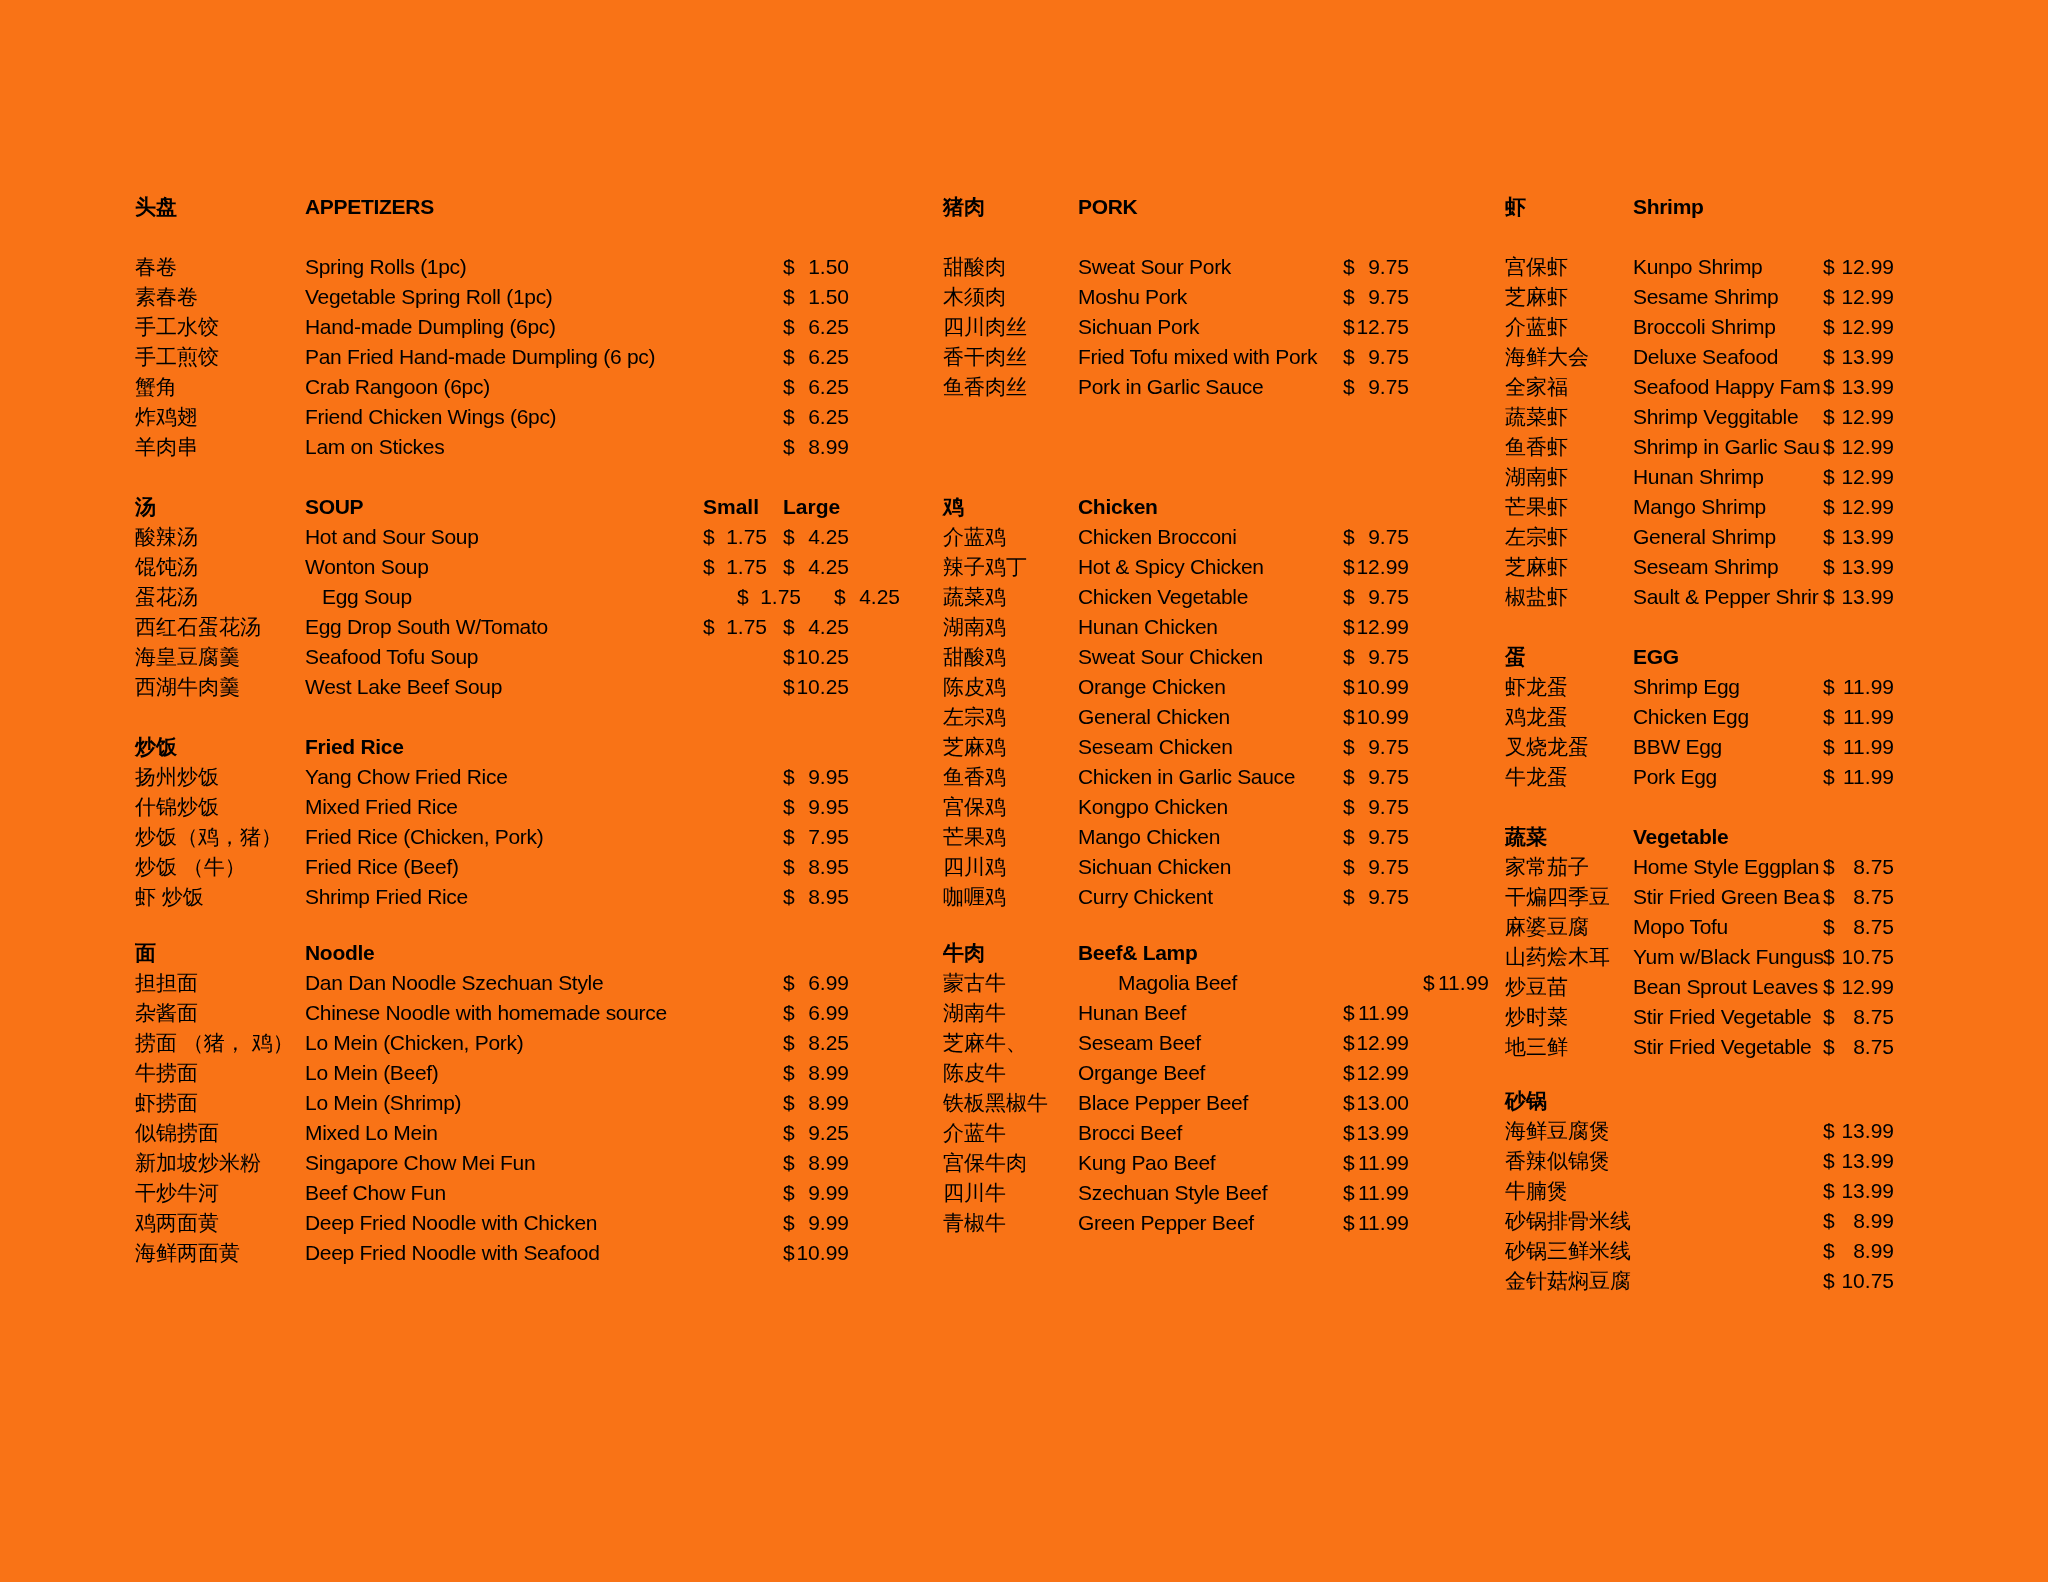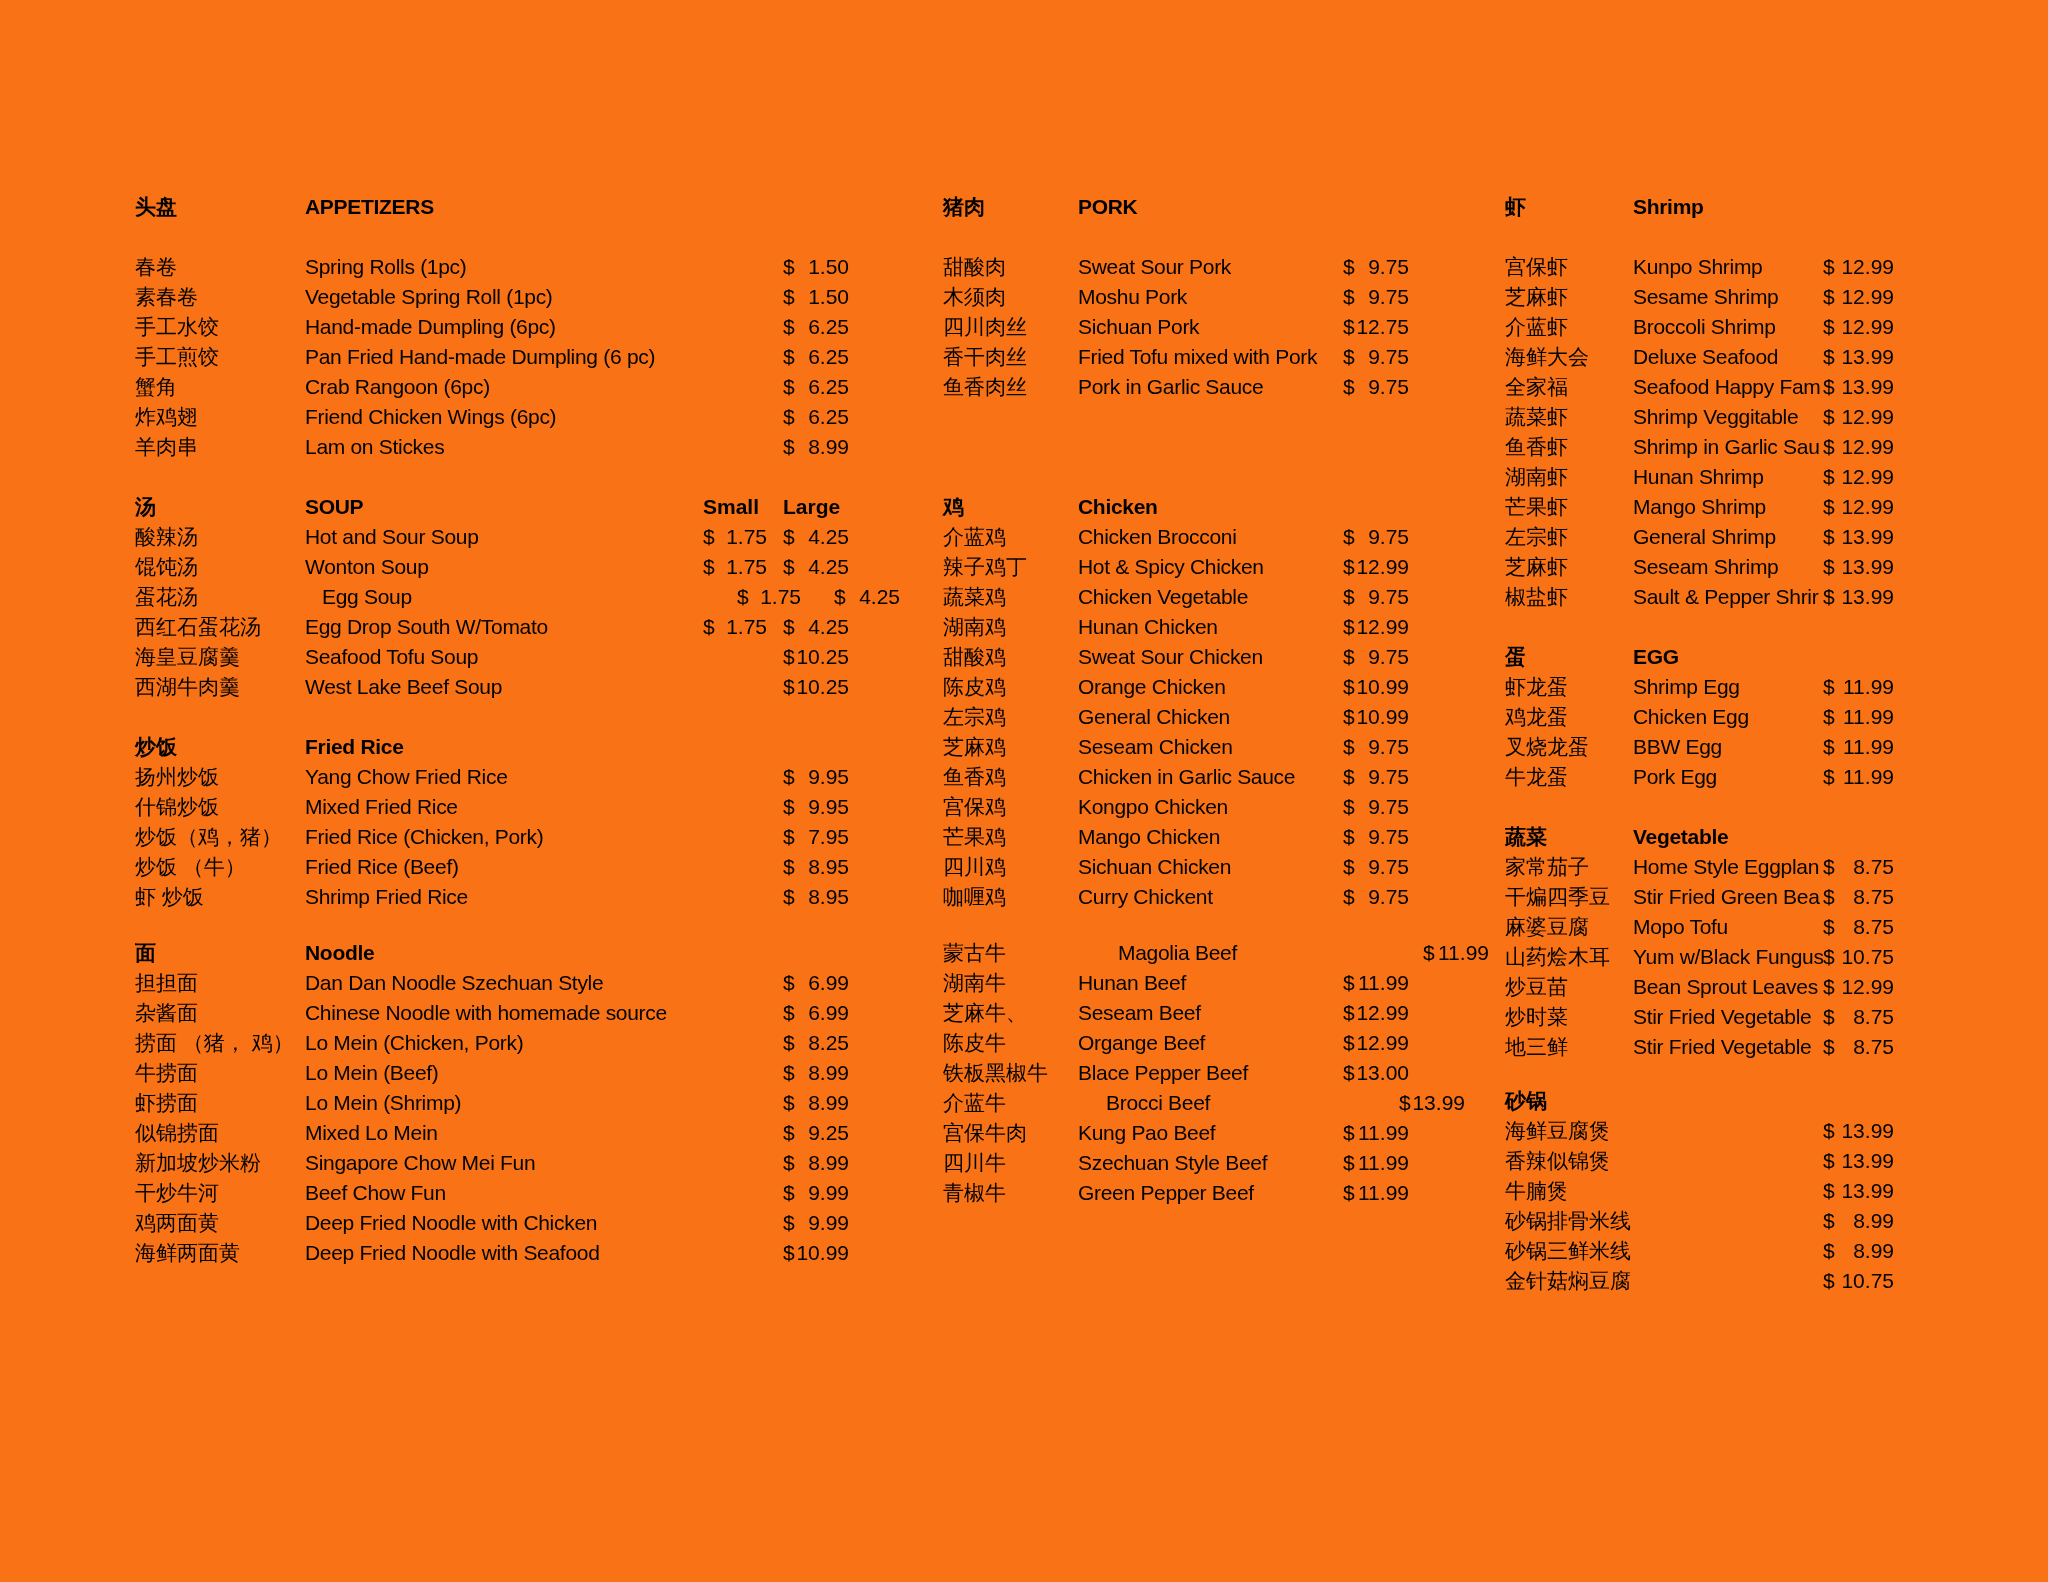--- a/index.html
+++ b/index.html
@@ -474,20 +474,24 @@
         <div class="row" style="grid-template-columns: 135px 265px 70px;">
           <span class="zh">咖喱鸡</span>
           <span class="en">Curry Chickent</span>
           <div class="price">
             <span class="cur">$</span>
             <span class="num">9.75</span>
           </div>
         </div>
       </div>
       <div class="section" style="top: 938px;">
+        <div class="row" style="grid-template-columns: 135px 265px 70px;">
+          <span class="zh head">牛肉</span>
+          <span class="en head">Beef&amp; Lamp</span>
+        </div>
         <div class="row" style="grid-template-columns: 135px 265px 70px; gap: 40px;">
           <span class="zh">蒙古牛</span>
           <span class="en">Magolia Beef</span>
           <div class="price">
             <span class="cur">$</span>
             <span class="num">11.99</span>
           </div>
         </div>
         <div class="row" style="grid-template-columns: 135px 265px 70px;">
           <span class="zh">湖南牛</span>
@@ -514,21 +518,21 @@
           </div>
         </div>
         <div class="row" style="grid-template-columns: 135px 265px 70px;">
           <span class="zh">铁板黑椒牛</span>
           <span class="en">Blace Pepper Beef</span>
           <div class="price">
             <span class="cur">$</span>
             <span class="num">13.00</span>
           </div>
         </div>
-        <div class="row" style="grid-template-columns: 135px 265px 70px; gap: 28px;">
+        <div class="row" style="grid-template-columns: 135px 265px 70px;">
           <span class="zh">介蓝牛</span>
           <span class="en">Brocci Beef</span>
           <div class="price">
             <span class="cur">$</span>
             <span class="num">13.99</span>
           </div>
         </div>
         <div class="row" style="grid-template-columns: 135px 265px 70px;">
           <span class="zh">宫保牛肉</span>
           <span class="en">Kung Pao Beef</span>

